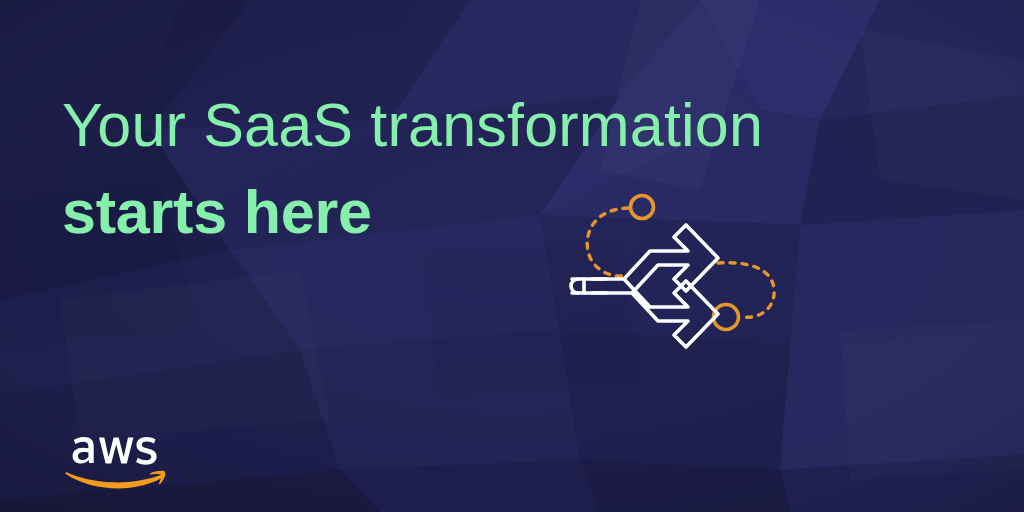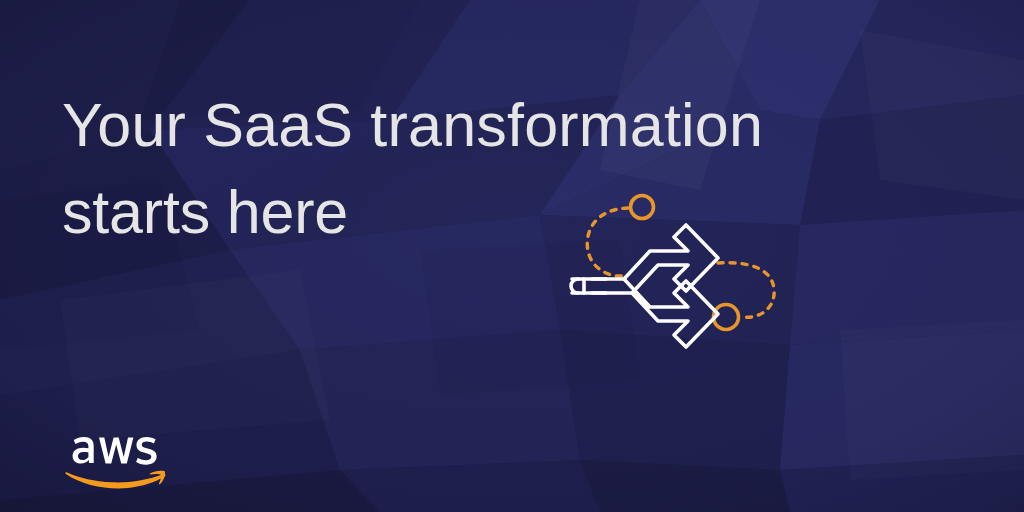--- a/index.html
+++ b/index.html
@@ -28,32 +28,32 @@
   }
 
   
   .headline-block {
     position: absolute;
     left: 62px;
     top: 82px;
     z-index: 5;
   }
   .headline-line {
-    color: #e5e5e5;
+    color: #86efac;
     font-size: 61px;
     line-height: 1.42;
     letter-spacing: 0.2px;
     white-space: nowrap;
     margin: 0;
   }
   .headline-line.light {
     font-weight: 300;
   }
   .headline-line.bold {
-    font-weight: 400;
+    font-weight: 700;
     letter-spacing: -0.2px;
   }
 
   
   #saas-icon {
     position: absolute;
     left: 566px;
     top: 183px;
     width: 236px;
     height: 168px;

